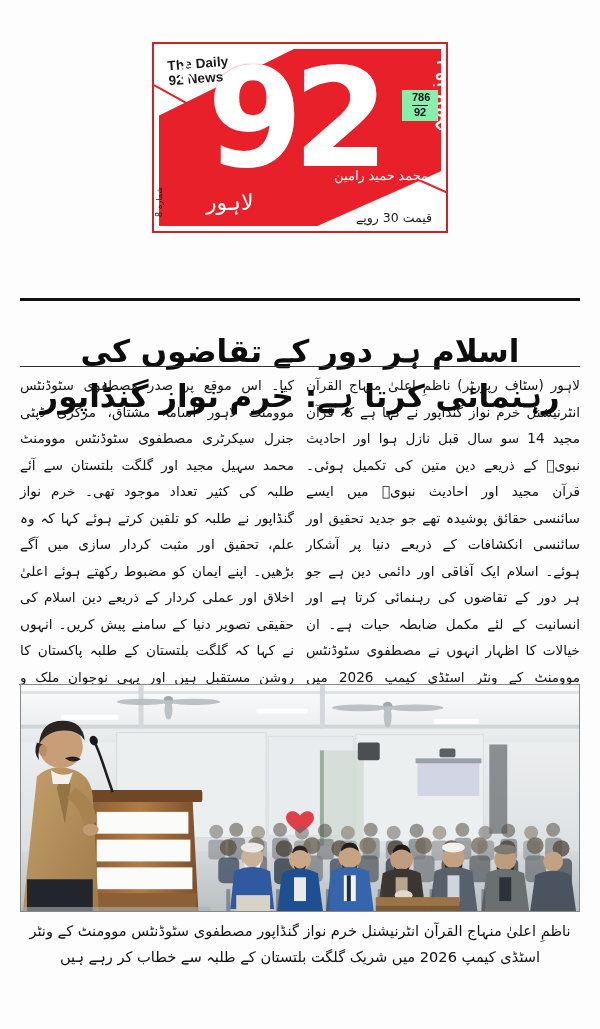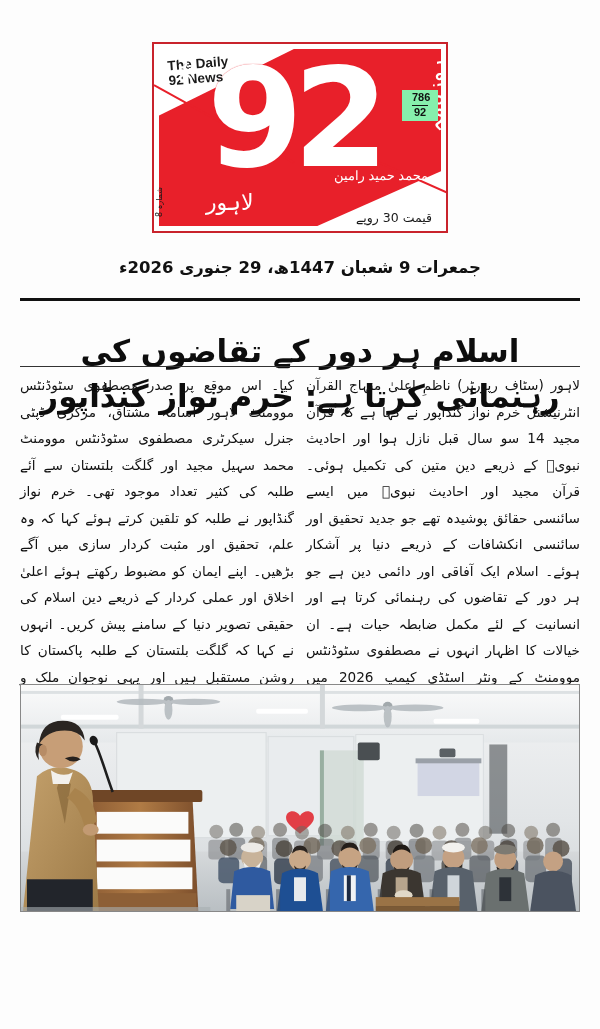--- a/index.html
+++ b/index.html
@@ -358,21 +358,20 @@
 
       <div class="ur-roznama">روزنامہ</div>
       <div class="ur-news">نیوز</div>
       <div class="ur-lahore">لاہور</div>
       <div class="ur-slogan">محمد حمید رامین</div>
       <div class="ur-price">قیمت 30 روپے</div>
       <div class="ur-vert-left">شمارہ 8</div>
     </div>
   </div>
 
-  <div class="dateline">جمعرات 9 شعبان 1447ھ، 29 جنوری 2026ء</div>
 
   <div class="rule-thick" style="top:298px;"></div>
 
   <h1 class="headline">اسلام ہر دور کے تقاضوں کی رہنمائی کرتا ہے: خرم نواز گنڈاپور</h1>
 
   <div class="rule-thin" style="top:366px;"></div>
 
   <div class="columns">
     <div class="col">لاہور (سٹاف رپورٹر) ناظمِ اعلیٰ منہاج القرآن انٹرنیشنل خرم نواز گنڈاپور نے کہا ہے کہ قرآن مجید 14 سو سال قبل نازل ہوا اور احادیث نبویؐ کے ذریعے دین متین کی تکمیل ہوئی۔ قرآن مجید اور احادیث نبویؐ میں ایسے سائنسی حقائق پوشیدہ تھے جو جدید تحقیق اور سائنسی انکشافات کے ذریعے دنیا پر آشکار ہوئے۔ اسلام ایک آفاقی اور دائمی دین ہے جو ہر دور کے تقاضوں کی رہنمائی کرتا ہے اور انسانیت کے لئے مکمل ضابطہ حیات ہے۔ ان خیالات کا اظہار انہوں نے مصطفوی سٹوڈنٹس موومنٹ کے ونٹر اسٹڈی کیمپ 2026 میں شریک گلگت بلتستان کے طلبہ سے خطاب کرتے ہوئے</div>
     <div class="col">کیا۔ اس موقع پر صدر مصطفوی سٹوڈنٹس موومنٹ لاہور اسامہ مشتاق، مرکزی ڈپٹی جنرل سیکرٹری مصطفوی سٹوڈنٹس موومنٹ محمد سہیل مجید اور گلگت بلتستان سے آئے طلبہ کی کثیر تعداد موجود تھی۔ خرم نواز گنڈاپور نے طلبہ کو تلقین کرتے ہوئے کہا کہ وہ علم، تحقیق اور مثبت کردار سازی میں آگے بڑھیں۔ اپنے ایمان کو مضبوط رکھتے ہوئے اعلیٰ اخلاق اور عملی کردار کے ذریعے دین اسلام کی حقیقی تصویر دنیا کے سامنے پیش کریں۔ انہوں نے کہا کہ گلگت بلتستان کے طلبہ پاکستان کا روشن مستقبل ہیں اور یہی نوجوان ملک و قوم کے لئے امید کی روشن کرن ہیں۔</div>
@@ -603,14 +602,15 @@
       <ellipse cx="22" cy="66" rx="4" ry="6" fill="#b78c66"></ellipse>
 
       <path d="M44 74 q10 -4 16 1 q-8 5 -16 -1 z" fill="#26211e"></path>
 
       <path d="M30 86 q12 8 22 2 l-4 12 l-16 0 z" fill="#f2f0ec"></path>
 
       <rect x="0" y="224" width="190" height="4" fill="#a9afb3" opacity="0.6"></rect>
     </svg>
   </div>
 
+  <div class="caption">ناظمِ اعلیٰ منہاج القرآن انٹرنیشنل خرم نواز گنڈاپور مصطفوی سٹوڈنٹس موومنٹ کے ونٹر اسٹڈی کیمپ 2026 میں شریک گلگت بلتستان کے طلبہ سے خطاب کر رہے ہیں</div>
 
 </div>
 
 </body></html>

